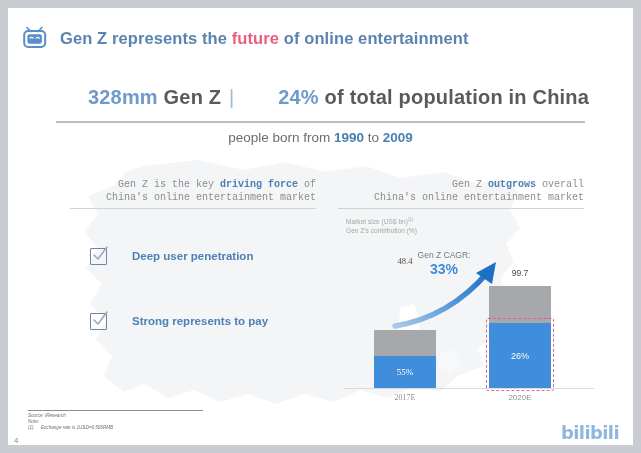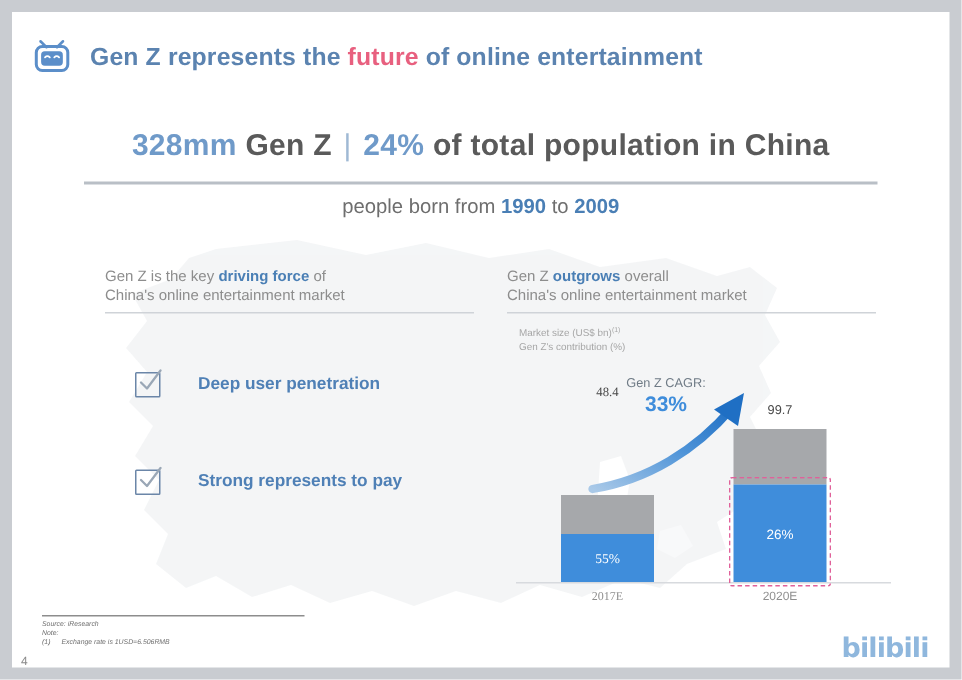--- a/index.html
+++ b/index.html
@@ -29,35 +29,35 @@
   .hdr-title{
     font-size:16.5px;font-weight:bold;color:#5b83b0;white-space:nowrap;letter-spacing:.1px;
   }
   .hdr-title .red{color:#e8607f;}
 
   
   .sub1{
     position:absolute;left:0;right:0;top:78px;text-align:center;
     font-size:20px;font-weight:bold;color:#5a5a5a;letter-spacing:.2px;
   }
-  .sub1 .blue{color:#6f9ac9;}
+  .sub1 .blue{color:#6f9ac9;margin-left:36px;}
   .sub1 .sep{color:#9fb9d4;font-weight:normal;padding:0 2px;}
   .rule{
     position:absolute;left:48px;width:529px;top:113px;height:2px;
     background:linear-gradient(to right,#b9bfc6,#b9bfc6);
   }
   .sub2{
     position:absolute;left:0;right:0;top:122px;text-align:center;
     font-size:13.5px;color:#6e6e6e;
   }
   .sub2 b{color:#4a7fb5;}
 
   
   .colhead{
-    position:absolute;text-align:left;font-size:10px;color:#8d8d8d;line-height:13px;
+    position:absolute;text-align:right;font-size:10px;color:#8d8d8d;line-height:13px;font-family:Liberation Mono, monospace;
   }
   .colhead b{color:#4a7fb5;}
   .colhead .ul{
     position:absolute;left:0;right:0;bottom:-5px;height:1px;background:#cfd3d8;
   }
   #col-left{left:62px;top:170px;width:246px;}
   #col-right{left:330px;top:170px;width:246px;}
 
   
   .bullets{position:absolute;left:82px;top:238px;}

